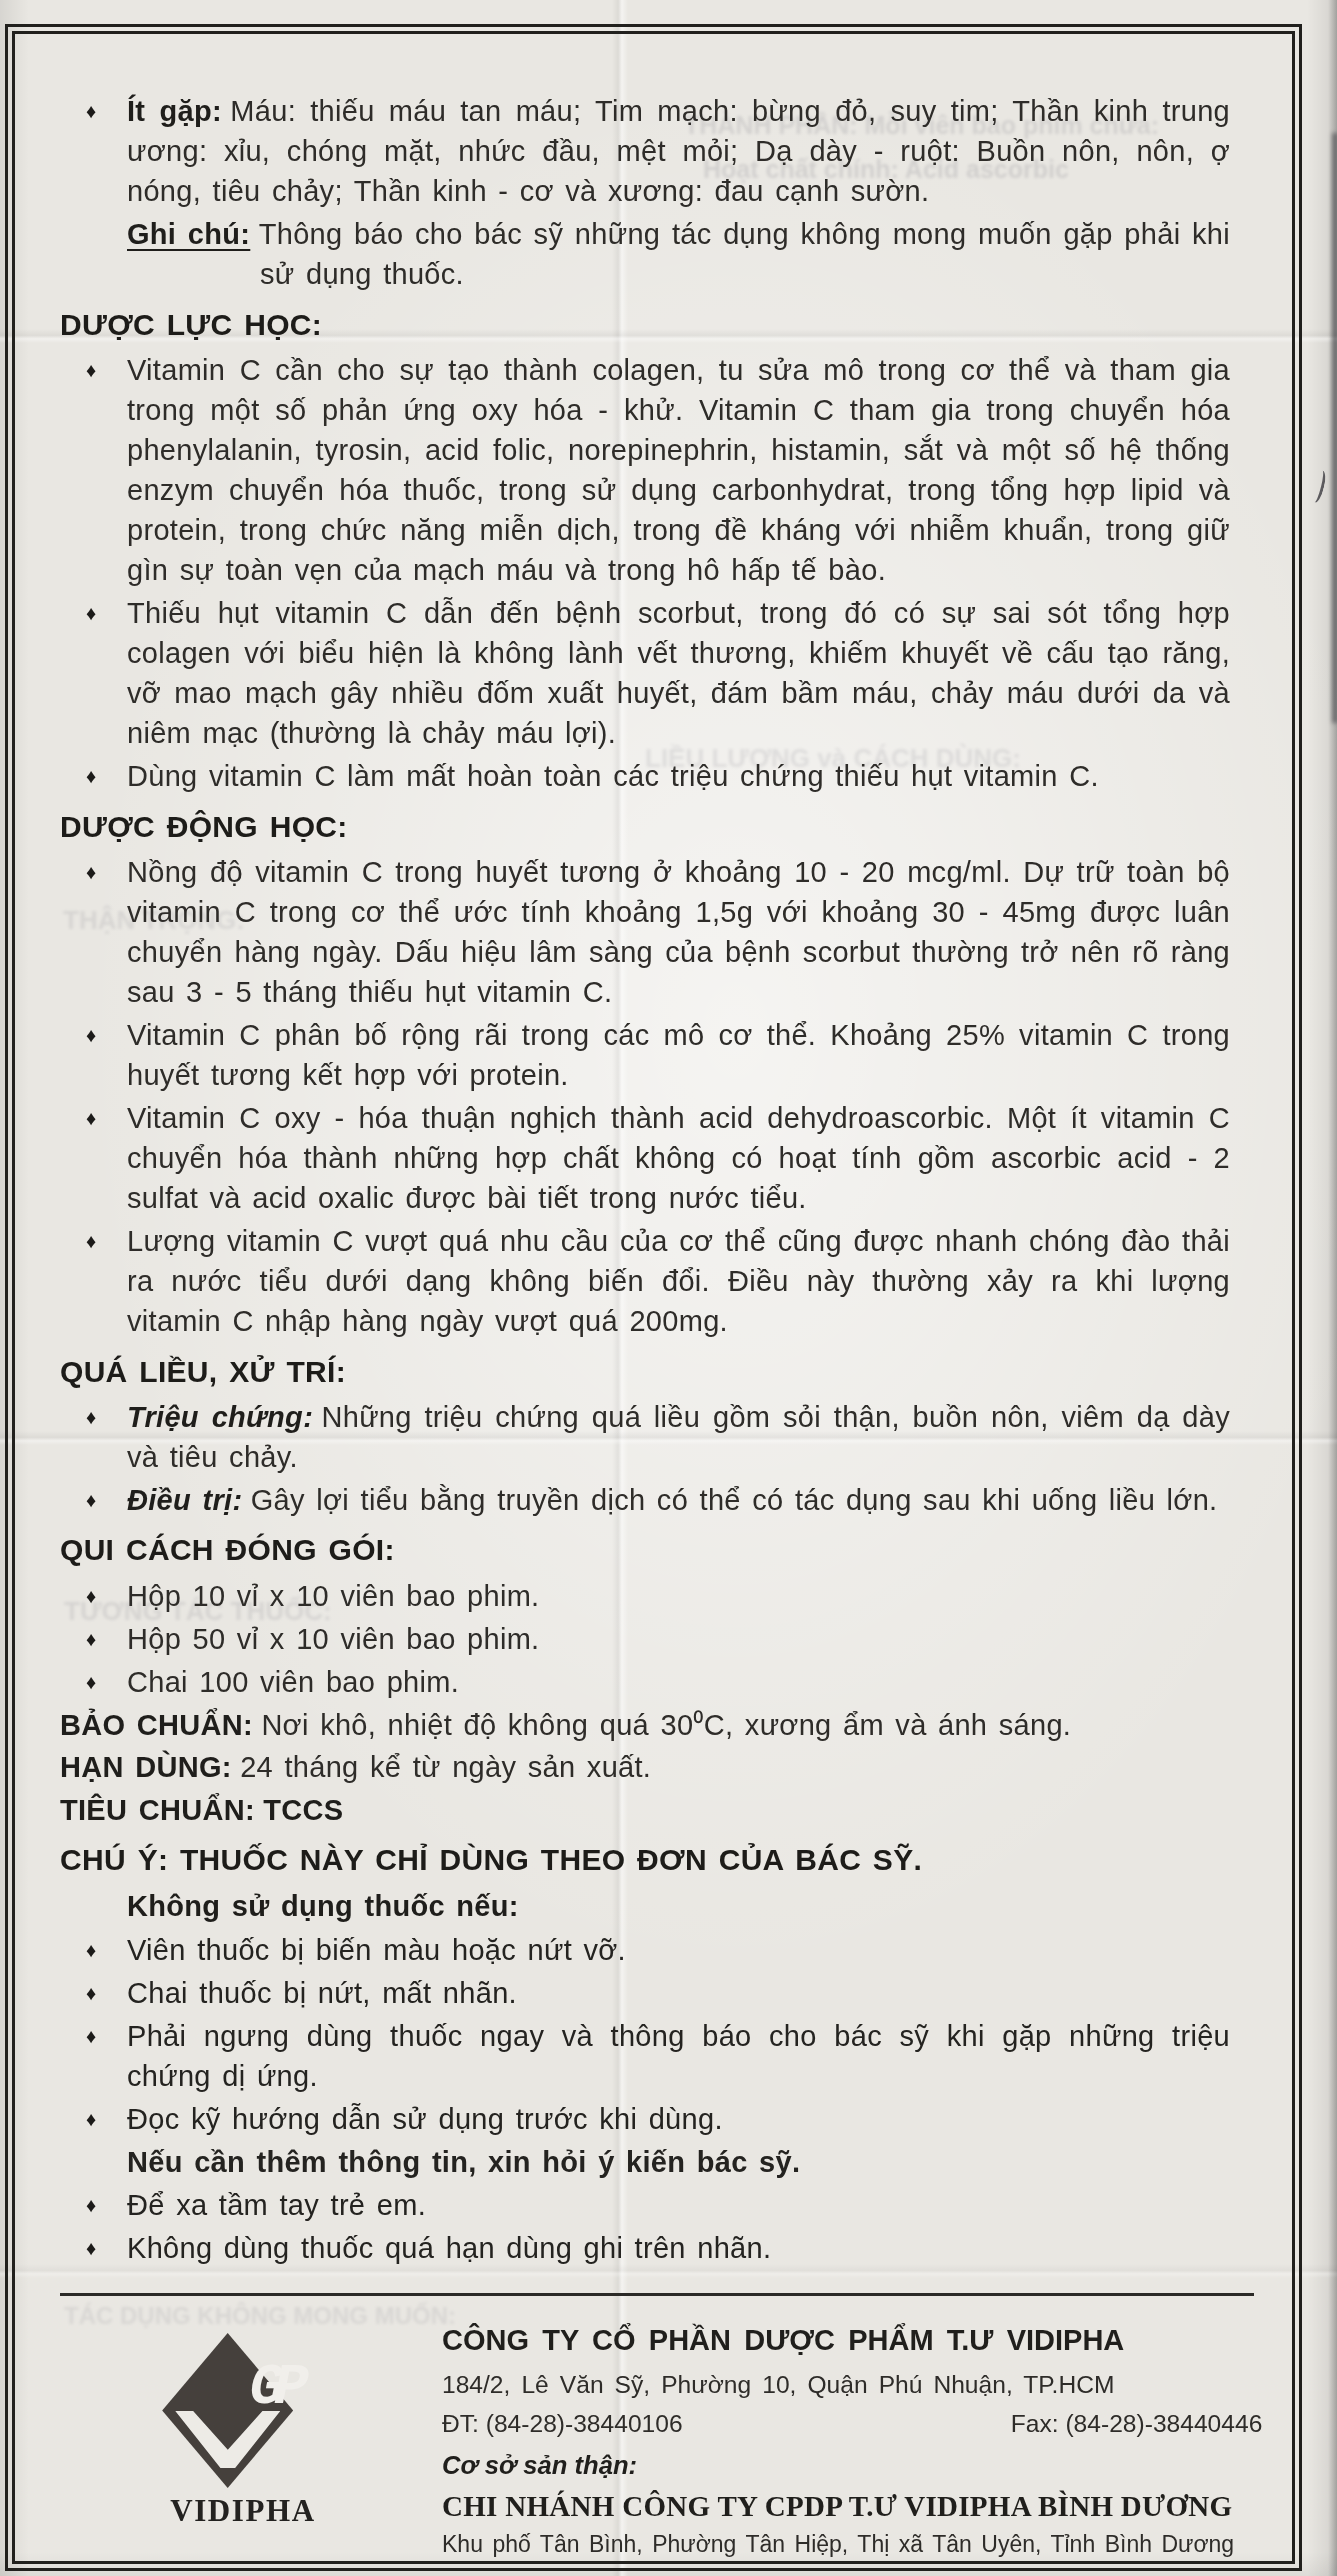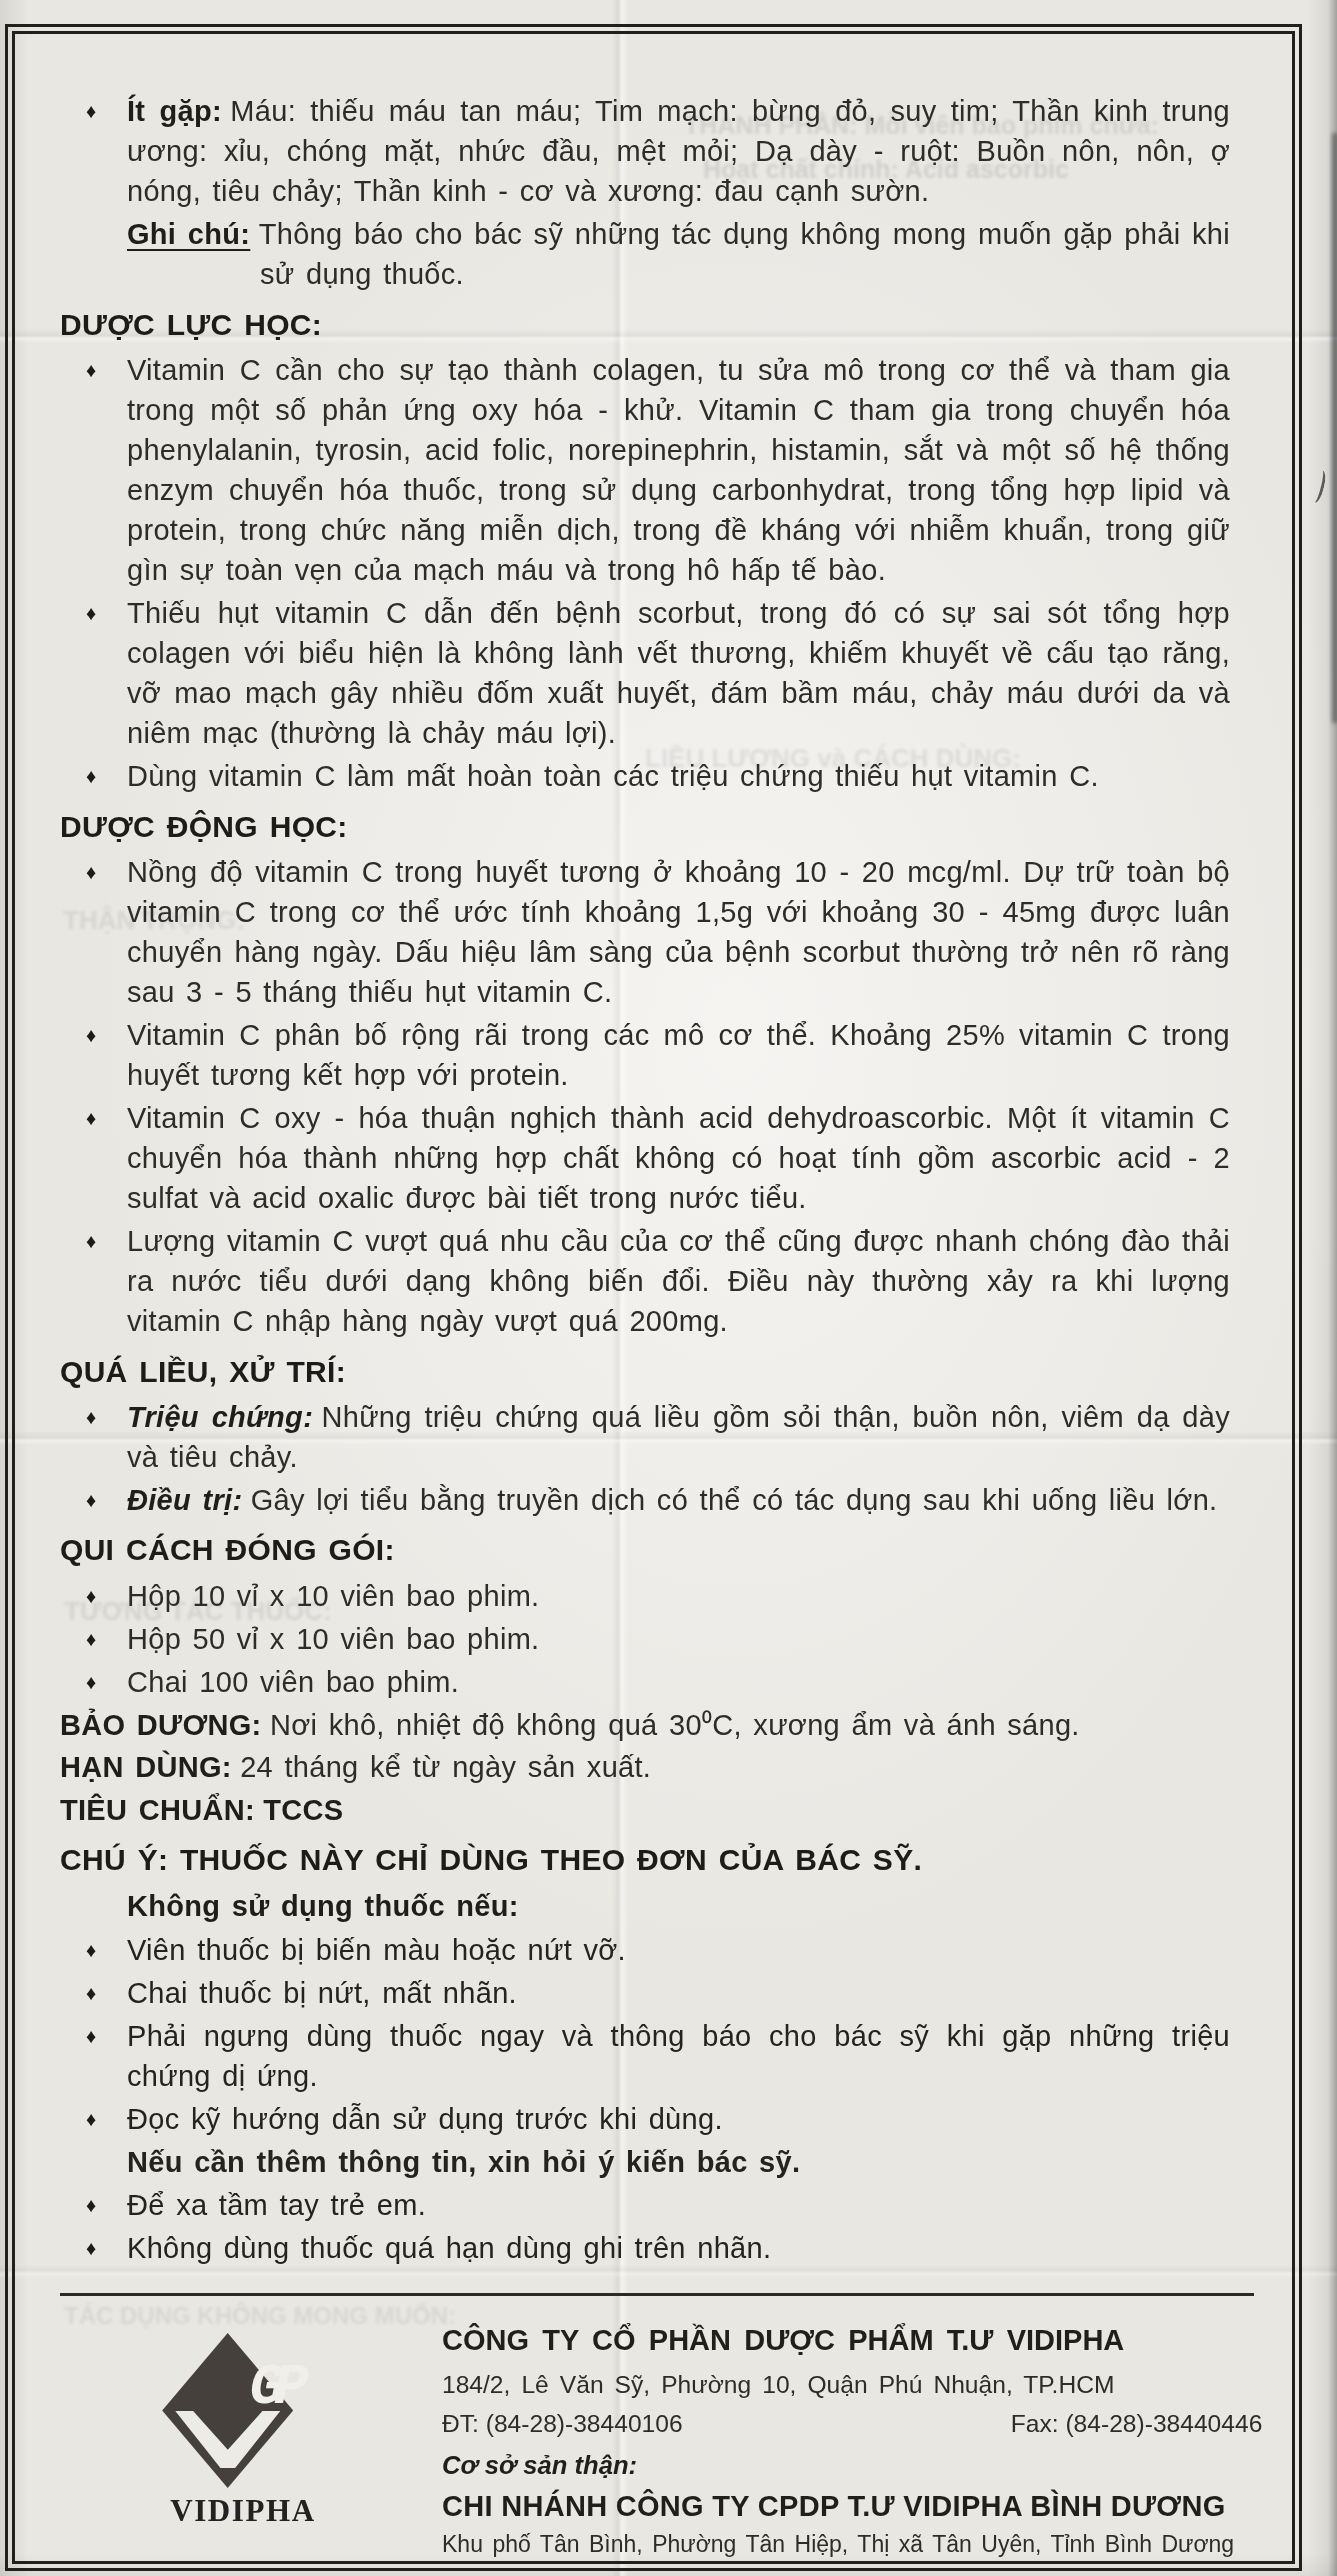--- a/index.html
+++ b/index.html
@@ -70,21 +70,21 @@
     -webkit-clip-path:polygon(0 0,17% 0,50% 68%,83% 0,100% 0,57% 100%,43% 100%);
     clip-path:polygon(0 0,17% 0,50% 68%,83% 0,100% 0,57% 100%,43% 100%);}
   .logo-name{position:absolute;left:149px;top:194px;width:188px;text-align:center;
     font-family:"Liberation Serif", serif;font-size:31px;font-weight:bold;letter-spacing:1.6px;color:#232220;}
   .co{position:absolute;left:394px;top:25px;width:862px;margin-left:48px;}
   .co-name{font-size:29px;font-weight:bold;color:#201f1c;word-spacing:5.2px;}
   .co-addr{font-size:24.6px;margin-top:13.6px;word-spacing:4.2px;}
   .co-row{display:flex;font-size:24.6px;margin-top:11.5px;width:836px;}
   .co-row .fax{margin-left:auto;margin-right:15.7px;}
   .co-prod{font-size:25.6px;font-weight:bold;font-style:italic;margin-top:12.5px;color:#201f1c;}
-  .co-branch{font-size:29px;font-weight:bold;margin-top:10.5px;color:#201f1c;letter-spacing:0.3px;}
+  .co-branch{font-size:29px;font-weight:bold;margin-top:10.5px;color:#201f1c;letter-spacing:0.3px;font-family:Liberation Serif, serif;}
   .co-baddr{font-size:23px;margin-top:8.4px;word-spacing:3.1px;}
 </style>
 </head>
 <body>
 
 <div class="page">
 
   <div class="fold-v"></div>
   <div class="crease c1"></div>
   <div class="crease c2"></div>
@@ -164,21 +164,21 @@
     </div>
     <div class="bullet">
       <span class="d">♦</span>
       <p class="t">Hộp 50 vỉ x 10 viên bao phim.</p>
     </div>
     <div class="bullet">
       <span class="d">♦</span>
       <p class="t">Chai 100 viên bao phim.</p>
     </div>
 
-    <p class="plain"><b class="lbl">BẢO DƯƠNG:</b><span class="v">Nơi khô, nhiệt độ không quá 30⁰C, xương ẩm và ánh sáng.</span></p>
+    <p class="plain"><b class="lbl">BẢO CHUẨN:</b><span class="v">Nơi khô, nhiệt độ không quá 30⁰C, xương ẩm và ánh sáng.</span></p>
     <p class="plain"><b class="lbl">HẠN DÙNG:</b><span class="v">24 tháng kể từ ngày sản xuất.</span></p>
     <p class="plain allbold"><b class="lbl">TIÊU CHUẨN:</b><span class="v">TCCS</span></p>
 
     <p class="h">CHÚ Ý: THUỐC NÀY CHỈ DÙNG THEO ĐƠN CỦA BÁC SỸ.</p>
     <p class="subhead">Không sử dụng thuốc nếu:</p>
 
     <div class="bullet cb">
       <span class="d">♦</span>
       <p class="t">Viên thuốc bị biến màu hoặc nứt vỡ.</p>
     </div>

